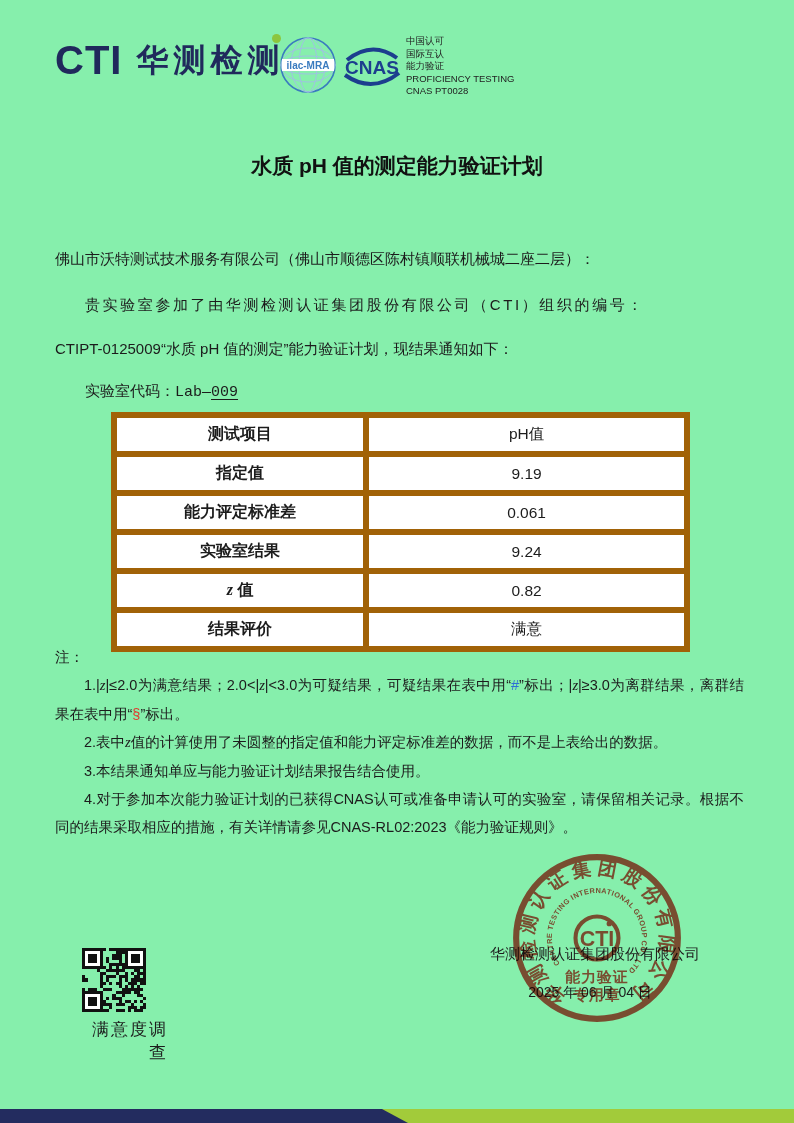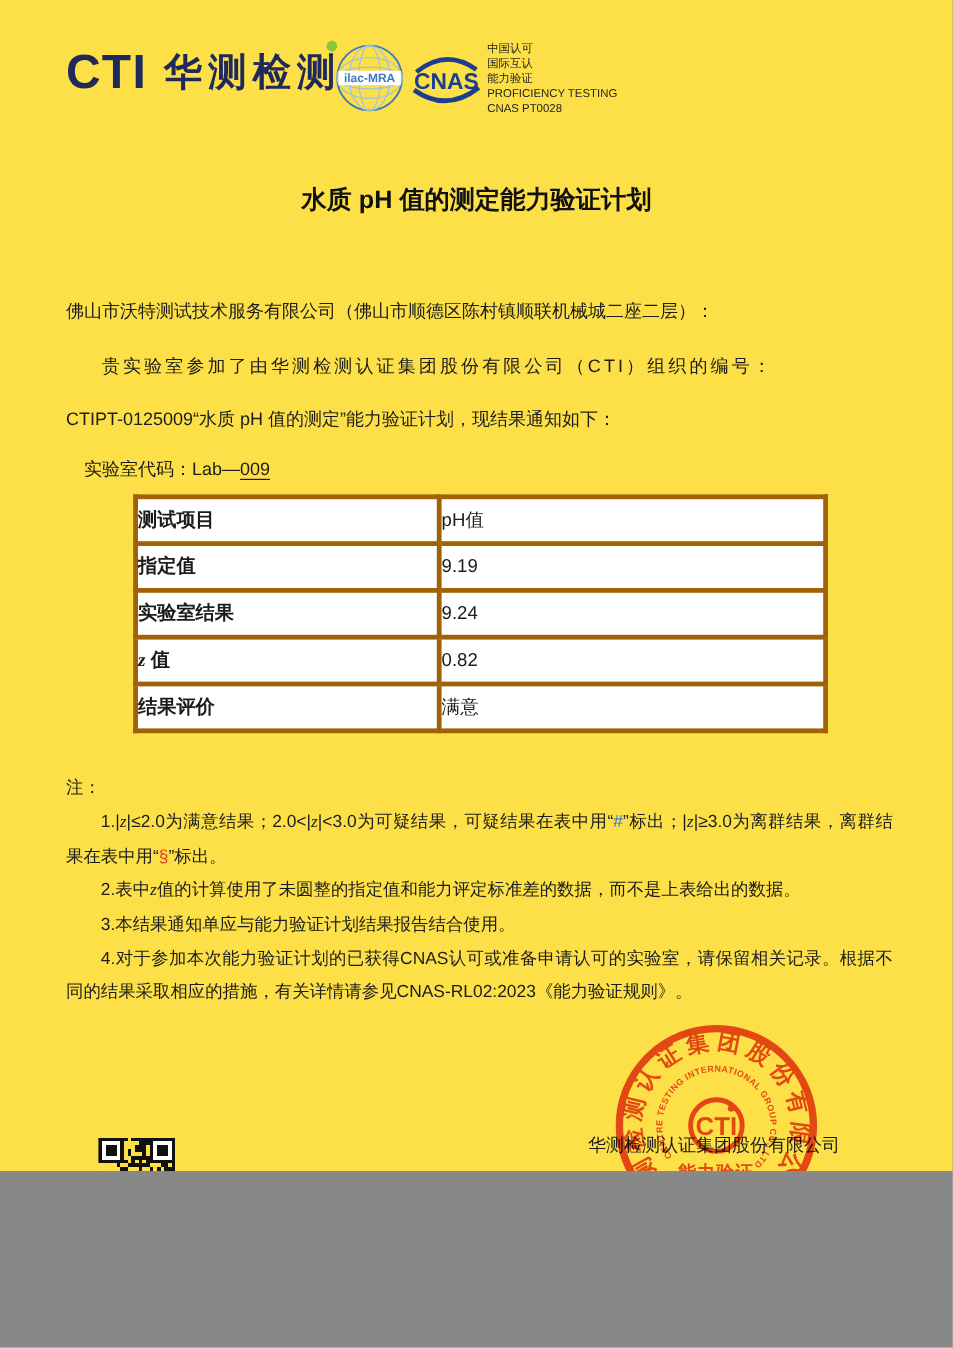--- a/index.html
+++ b/index.html
@@ -1,44 +1,44 @@
 <!DOCTYPE html>
 <html><head>
 <meta charset="utf-8">
 <style>
   * { margin:0; padding:0; box-sizing:border-box; }
   html,body { background:#888; }
   .page {
-    position:relative; width:794px; height:976px; margin:0 auto;
-    background:#fde047; overflow:hidden;
+    position:relative; width:794px; height:1123px; margin:0 auto;
+    background:#86efac; overflow:hidden;
     font-family:"Liberation Sans","DejaVu Sans",sans-serif; color:#1c1c1c;
   }
   
   .hdr-logo { position:absolute; left:55px; top:38px; display:flex; align-items:flex-start; }
   .cti-word { position:relative; font-size:40px; font-weight:700; color:#20295c; letter-spacing:1px; line-height:44px; }
   .cti-dot  { position:absolute; right:3px; top:-4px; width:9px; height:9px; border-radius:50%; background:#8cc63e; }
   .cti-cn   { font-size:32px; font-weight:700; color:#20295c; letter-spacing:5px; line-height:44px; margin-left:14px; }
   .ilac { position:absolute; left:279px; top:36px; width:58px; height:58px; }
   .cnas { position:absolute; left:341px; top:44px; width:62px; height:46px; }
   .accred { position:absolute; left:406px; top:35px; font-size:9.5px; line-height:12.5px; color:#222; }
   .accred .b { font-weight:400; }
   
   .title   { position:absolute; left:0; right:0; top:152px; text-align:center; font-size:21px; font-weight:700; color:#111; }
   .subtitle{ position:absolute; left:0; right:0; top:207px; text-align:center; font-size:21px; font-weight:700; color:#111; }
   
   .bodytext { font-size:15px; color:#1c1c1c; }
   .recipient { position:absolute; left:55px; right:50px; top:250px; }
   .para1 { position:absolute; left:55px; right:52px; top:296px; text-indent:2em; letter-spacing:2.6px; }
   .para2 { position:absolute; left:55px; right:52px; top:340px; }
-  .labcode { position:absolute; left:40px; top:382px; text-indent:2em; }
+  .labcode { position:absolute; left:55px; top:382px; text-indent:2em;font-family:Liberation Mono, monospace; }
   .labcode u { text-underline-offset:3px; }
   
   table.result { position:absolute; left:111px; top:412px; width:579px; border-collapse:collapse; table-layout:fixed; }
   table.result td {
-    border:4px solid #a16207; height:39px; vertical-align:middle;
+    border:6px solid #a16207; height:39px; text-align:center; vertical-align:middle;
     font-size:15.5px; color:#1c1c1c; background:#fff;margin-top:44px;
   }
   table.result td.lbl { width:44%; font-weight:700; font-size:16px; }
   .zit { font-style:italic; font-family:"Liberation Serif","DejaVu Serif",serif; }
   
   .notes { position:absolute; left:55px; right:50px; top:643px; font-size:14.5px; line-height:28.4px; color:#1c1c1c; text-align:justify; }
   .notes p.ind { text-indent:2em; }
   .sym-hash { color:#2f6fd6; }
   .sym-sect { color:#e23a2d; }
   
@@ -100,20 +100,24 @@
 
   <table class="result">
     <tbody>
       <tr>
         <td class="lbl">测试项目</td>
         <td>pH值</td>
       </tr>
       <tr>
         <td class="lbl">指定值</td>
         <td>9.19</td>
+      </tr>
+      <tr>
+        <td class="lbl">能力评定标准差</td>
+        <td>0.061</td>
       </tr>
       <tr>
         <td class="lbl">实验室结果</td>
         <td>9.24</td>
       </tr>
       <tr>
         <td class="lbl"><span class="zit">z</span><span> 值</span></td>
         <td>0.82</td>
       </tr>
       <tr>

